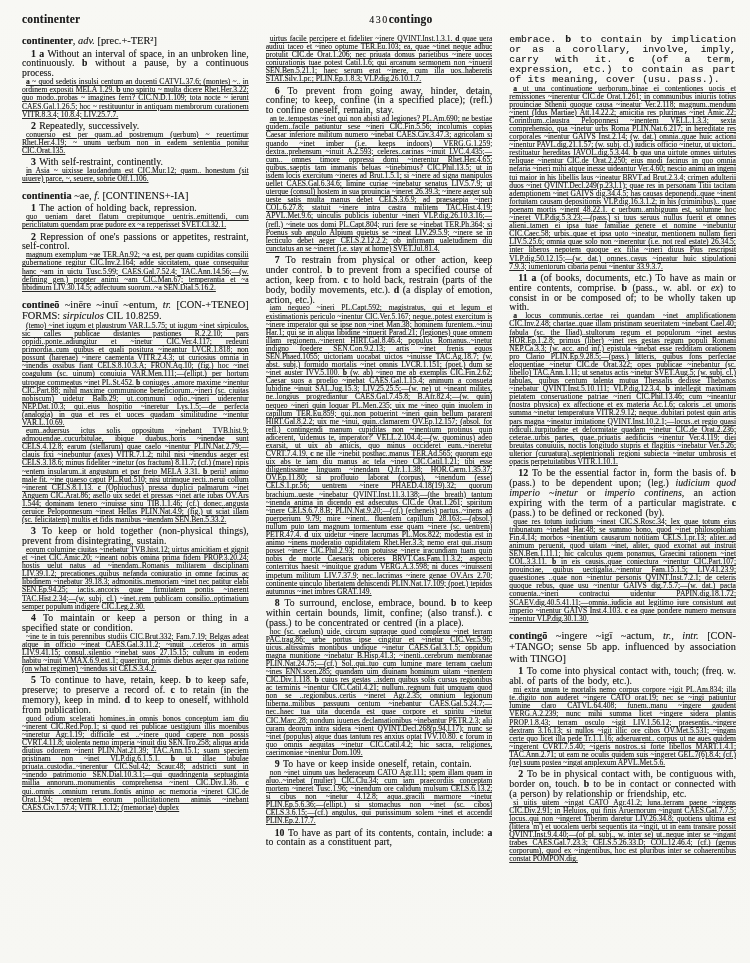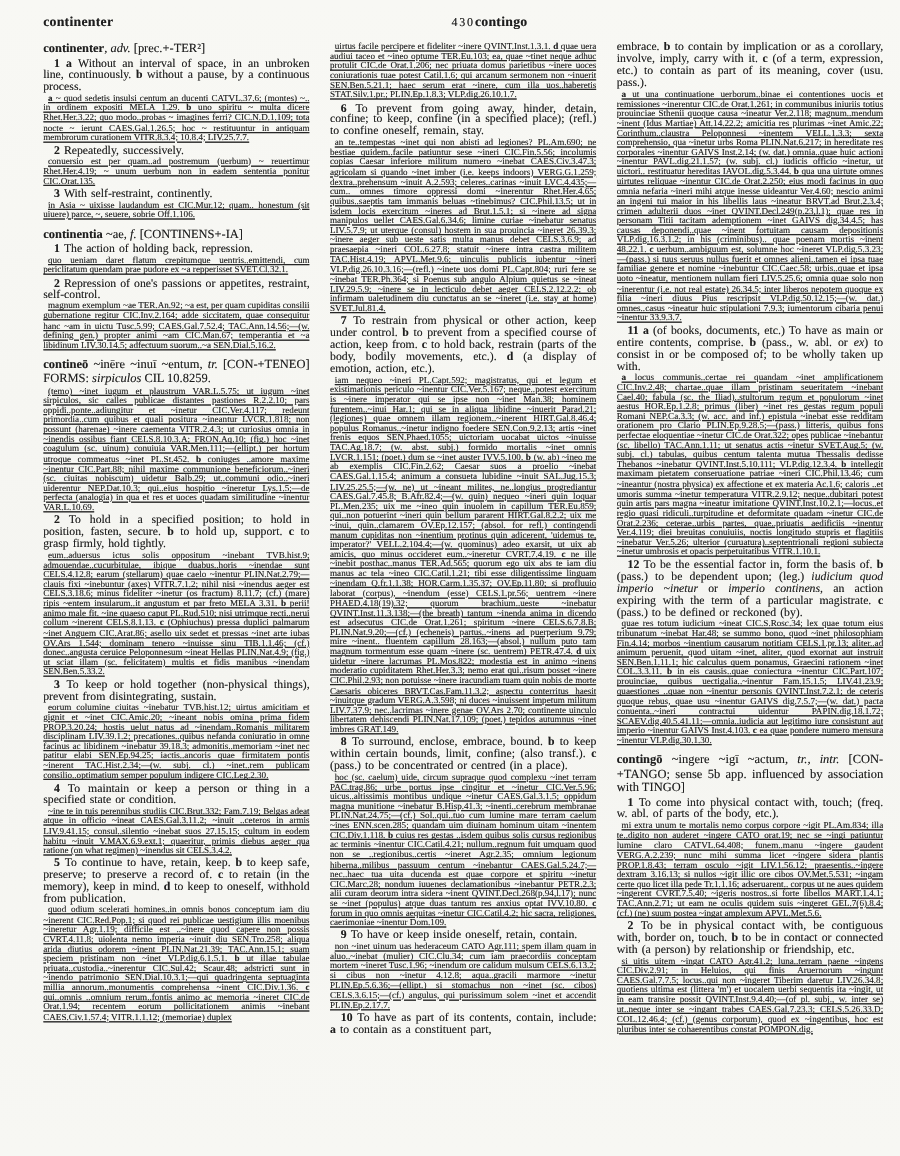--- a/index.html
+++ b/index.html
@@ -6,41 +6,41 @@
   html,body { width:750px; height:963px; }
   body {
     background:#f6f6f2;
     font-family:"Liberation Serif","DejaVu Serif",serif;
     color:#1e1e1e;
     overflow:hidden;
     text-shadow:0 0 .5px rgba(25,25,25,.45);
   }
   .page {
     position:relative; width:750px; height:963px;
-    padding:13px 14px 0 36px;
+    padding:13px 14px 0 22px;
     background:linear-gradient(180deg,#f8f8f4 0%,#f5f5f1 55%,#f7f7f3 100%);
     filter:blur(.15px);
   }
   .runhead {
     display:grid; grid-template-columns:1fr auto 1fr; align-items:baseline;
     margin-bottom:10px;
   }
   .rh-word { font-weight:bold; font-size:11.5px; letter-spacing:.2px; }
   .rh-right { }
   .pageno { font-size:10px; letter-spacing:1.5px; text-align:center; }
   .cols {
     display:grid; grid-template-columns:1fr 1fr 1fr; column-gap:17px;
     height:902px; overflow:hidden;
   }
   .col { overflow:hidden; }
   p { text-align:justify; }
   .entry { font-size:10.4px; line-height:11.5px; margin-top:7px; }
   .entry:first-child { margin-top:0; }
   .def  { font-size:9.8px;  line-height:9.9px; margin-top:2px; text-indent:9px;  word-spacing:.09em; }
-  .def0 { font-size:9.8px;  line-height:9.9px; word-spacing:.09em; }
+  .def0 { font-size:9.8px;  line-height:9.9px; word-spacing:.09em;font-family:Liberation Mono, monospace; }
   .cit  { font-size:7.6px;  line-height:8.1px; text-indent:4px; color:#272727;text-decoration:underline; }
   .run-b  { font-weight:bold; }
   .run-i  { font-style:italic; }
 </style>
 </head>
 <body>
 
 <div class="page">
   <div class="runhead">
     <span class="rh-word">continenter</span>
@@ -56,21 +56,20 @@
         <p class="cit"><span class="run-r">conuersio est per quam..ad postremum (uerbum) ~ reuertimur Rhet.Her.4.19; ~ unum uerbum non in eadem sententia ponitur CIC.Orat.135.</span></p>
         <p class="def"><span class="run-b">3 </span><span class="run-r">With self-restraint, continently.</span></p>
         <p class="cit"><span class="run-r">in Asia ~ uixisse laudandum est CIC.Mur.12; quam.. honestum (sit uiuere) parce, ~, seuere, sobrie Off.1.106.</span></p>
         <p class="entry"><span class="run-b">continentia </span><span class="run-r">~ae, </span><span class="run-i">f.</span><span class="run-r"> [CONTINENS+-IA]</span></p>
         <p class="def"><span class="run-b">1 </span><span class="run-r">The action of holding back, repression.</span></p>
         <p class="cit"><span class="run-r">quo ueniam daret flatum crepitumque uentris..emittendi, cum periclitatum quendam prae pudore ex ~a repperisset SVET.Cl.32.1.</span></p>
         <p class="def"><span class="run-b">2 </span><span class="run-r">Repression of one's passions or appetites, restraint, self-control.</span></p>
         <p class="cit"><span class="run-r">magnum exemplum ~ae TER.An.92; ~a est, per quam cupiditas consilii gubernatione regitur CIC.Inv.2.164; adde siccitatem, quae consequitur hanc ~am in uictu Tusc.5.99; CAES.Gal.7.52.4; TAC.Ann.14.56;—(w. defining gen.) propter animi ~am CIC.Man.67; temperantia et ~a libidinum LIV.30.14.5; adfectuum suorum..~a SEN.Dial.5.16.2.</span></p>
         <p class="entry"><span class="run-b">contineō </span><span class="run-r">~inēre ~inuī ~entum, </span><span class="run-i">tr.</span><span class="run-r"> [CON-+TENEO] FORMS: </span><span class="run-i">sirpiculos</span><span class="run-r"> CIL 10.8259.</span></p>
         <p class="cit"><span class="run-r">(temo) ~inet iugum et plaustrum VAR.L.5.75; ut iugum ~inet sirpiculos, sic calles publicae distantes pastiones R.2.2.10; pars oppidi..ponte..adiungitur et ~inetur CIC.Ver.4.117; redeunt primordia..cum quibus et quali positura ~ineantur LVCR.1.818; non possunt (harenae) ~inere caementa VITR.2.4.3; ut curiosius omnia in ~inendis ossibus fiant CELS.8.10.3.A; FRON.Aq.10; (fig.) hoc ~inet coagulum (sc. uinum) conuiuia VAR.Men.111;—(ellipt.) per hortum utroque commeatus ~inet PL.St.452. </span><span class="run-b">b </span><span class="run-r">coniuges ..amore maxime ~inentur CIC.Part.88; nihil maxime communione beneficiorum..~ineri (sc. ciuitas nobiscum) uidetur Balb.29; ut..communi odio..~ineri uiderentur NEP.Dat.10.3; qui..eius hospitio ~ineretur Lys.1.5;—de perfecta (analogia) in qua et res et uoces quadam similitudine ~inentur VAR.L.10.69.</span></p>
-        <p class="def"><span class="run-b">2 </span><span class="run-r">To hold in a specified position; to hold in position, fasten, secure. </span><span class="run-b">b </span><span class="run-r">to hold up, support. </span><span class="run-b">c </span><span class="run-r">to grasp firmly, hold tightly.</span></p>
         <p class="cit"><span class="run-r">eum..aduersus ictus solis oppositum ~inebant TVB.hist.9; admouendae..cucurbitulae, ibique duabus..horis ~inendae sunt CELS.4.12.8; earum (stellarum) quae caelo ~inentur PLIN.Nat.2.79;—clauis fixi ~inebuntur (axes) VITR.7.1.2; nihil nisi ~inendus aeger est CELS.3.18.6; minus fideliter ~inetur (os fractum) 8.11.7; (cf.) (mare) ripis ~entem insularum..it angustum et par freto MELA 3.31. </span><span class="run-b">b </span><span class="run-r">perii! animo male fit. ~ine quaeso caput PL.Rud.510; nisi utrimque recti..nerui collum ~inerent CELS.8.1.13. </span><span class="run-b">c </span><span class="run-r">(Ophiuchus) pressa duplici palmarum ~inet Anguem CIC.Arat.86; asello uix sedet et pressas ~inet arte iubas OV.Ars 1.544; dominam tenero ~inuisse sinu TIB.1.1.46; (cf.) donec..angusta ceruice Peloponnesum ~ineat Hellas PLIN.Nat.4.9; (fig.) ut sciat illam (sc. felicitatem) multis et fidis manibus ~inendam SEN.Ben.5.33.2.</span></p>
         <p class="def"><span class="run-b">3 </span><span class="run-r">To keep or hold together (non-physical things), prevent from disintegrating, sustain.</span></p>
         <p class="cit"><span class="run-r">eorum columine ciuitas ~inebatur TVB.hist.12; uirtus amicitiam et gignit et ~inet CIC.Amic.20; ~ineant nobis omina prima fidem PROP.3.20.24; hostis uelut natus ad ~inendam..Romanis militarem disciplinam LIV.39.1.2; precationes..quibus nefanda coniuratio in omne facinus ac libidinem ~inebatur 39.18.3; admonitis..memoriam ~inet nec patitur elabi SEN.Ep.94.25; iactis..ancoris quae firmitatem pontis ~inerent TAC.Hist.2.34;—(w. subj. cl.) ~inet..rem publicam consilio..optimatium semper populum indigere CIC.Leg.2.30.</span></p>
         <p class="def"><span class="run-b">4 </span><span class="run-r">To maintain or keep a person or thing in a specified state or condition.</span></p>
         <p class="cit"><span class="run-r">~ine te in tuis perennibus studiis CIC.Brut.332; Fam.7.19; Belgas adeat atque in officio ~ineat CAES.Gal.3.11.2; ~inuit ..ceteros in armis LIV.9.41.15; consul..silentio ~inebat suos 27.15.15; cultum in eodem habitu ~inuit V.MAX.6.9.ext.1; quaeritur, primis diebus aeger qua ratione (on what regimen) ~inendus sit CELS.3.4.2.</span></p>
         <p class="def"><span class="run-b">5 </span><span class="run-r">To continue to have, retain, keep. </span><span class="run-b">b </span><span class="run-r">to keep safe, preserve; to preserve a record of. </span><span class="run-b">c </span><span class="run-r">to retain (in the memory), keep in mind. </span><span class="run-b">d </span><span class="run-r">to keep to oneself, withhold from publication.</span></p>
         <p class="cit"><span class="run-r">quod odium scelerati homines..in omnis bonos conceptum iam diu ~inerent CIC.Red.Pop.1; si quod rei publicae uestigium illis moenibus ~ineretur Agr.1.19; difficile est ..~inere quod capere non possis CVRT.4.11.8; uiolenta nemo imperia ~inuit diu SEN.Tro.258; aliqua arida diutius odorem ~inent PLIN.Nat.21.39; TAC.Ann.15.1; suam speciem pristinam non ~inet VLP.dig.6.1.5.1. </span><span class="run-b">b </span><span class="run-r">ut illae tabulae priuata..custodia..~inerentur CIC.Sul.42; Scaur.48; adstricti sunt in ~inendo patrimonio SEN.Dial.10.3.1;—qui quadringenta septuaginta millia annorum..monumentis comprehensa ~inent CIC.Div.1.36. </span><span class="run-b">c </span><span class="run-r">qui..omnis ..omnium rerum..fontis animo ac memoria ~ineret CIC.de Orat.1.94; recentem eorum pollicitationem animis ~inebant CAES.Civ.1.57.4; VITR.1.1.12; (memoriae) duplex</span></p>
       </div>
     <div class="col">
         <p class="cit"><span class="run-r">uirtus facile percipere et fideliter ~inere QVINT.Inst.1.3.1. </span><span class="run-b">d </span><span class="run-r">quae uera audiui taceo et ~ineo optume TER.Eu.103; ea, quae ~tinet neque adhuc protulit CIC.de Orat.1.206; nec priuata domus parietibus ~inere uoces coniurationis tuae potest Catil.1.6; qui arcanum sermonem non ~inuerit SEN.Ben.5.21.1; haec serum erat ~inere, cum illa uos..haberetis STAT.Silv.1.pr.; PLIN.Ep.1.8.3; VLP.dig.26.10.1.7.</span></p>

